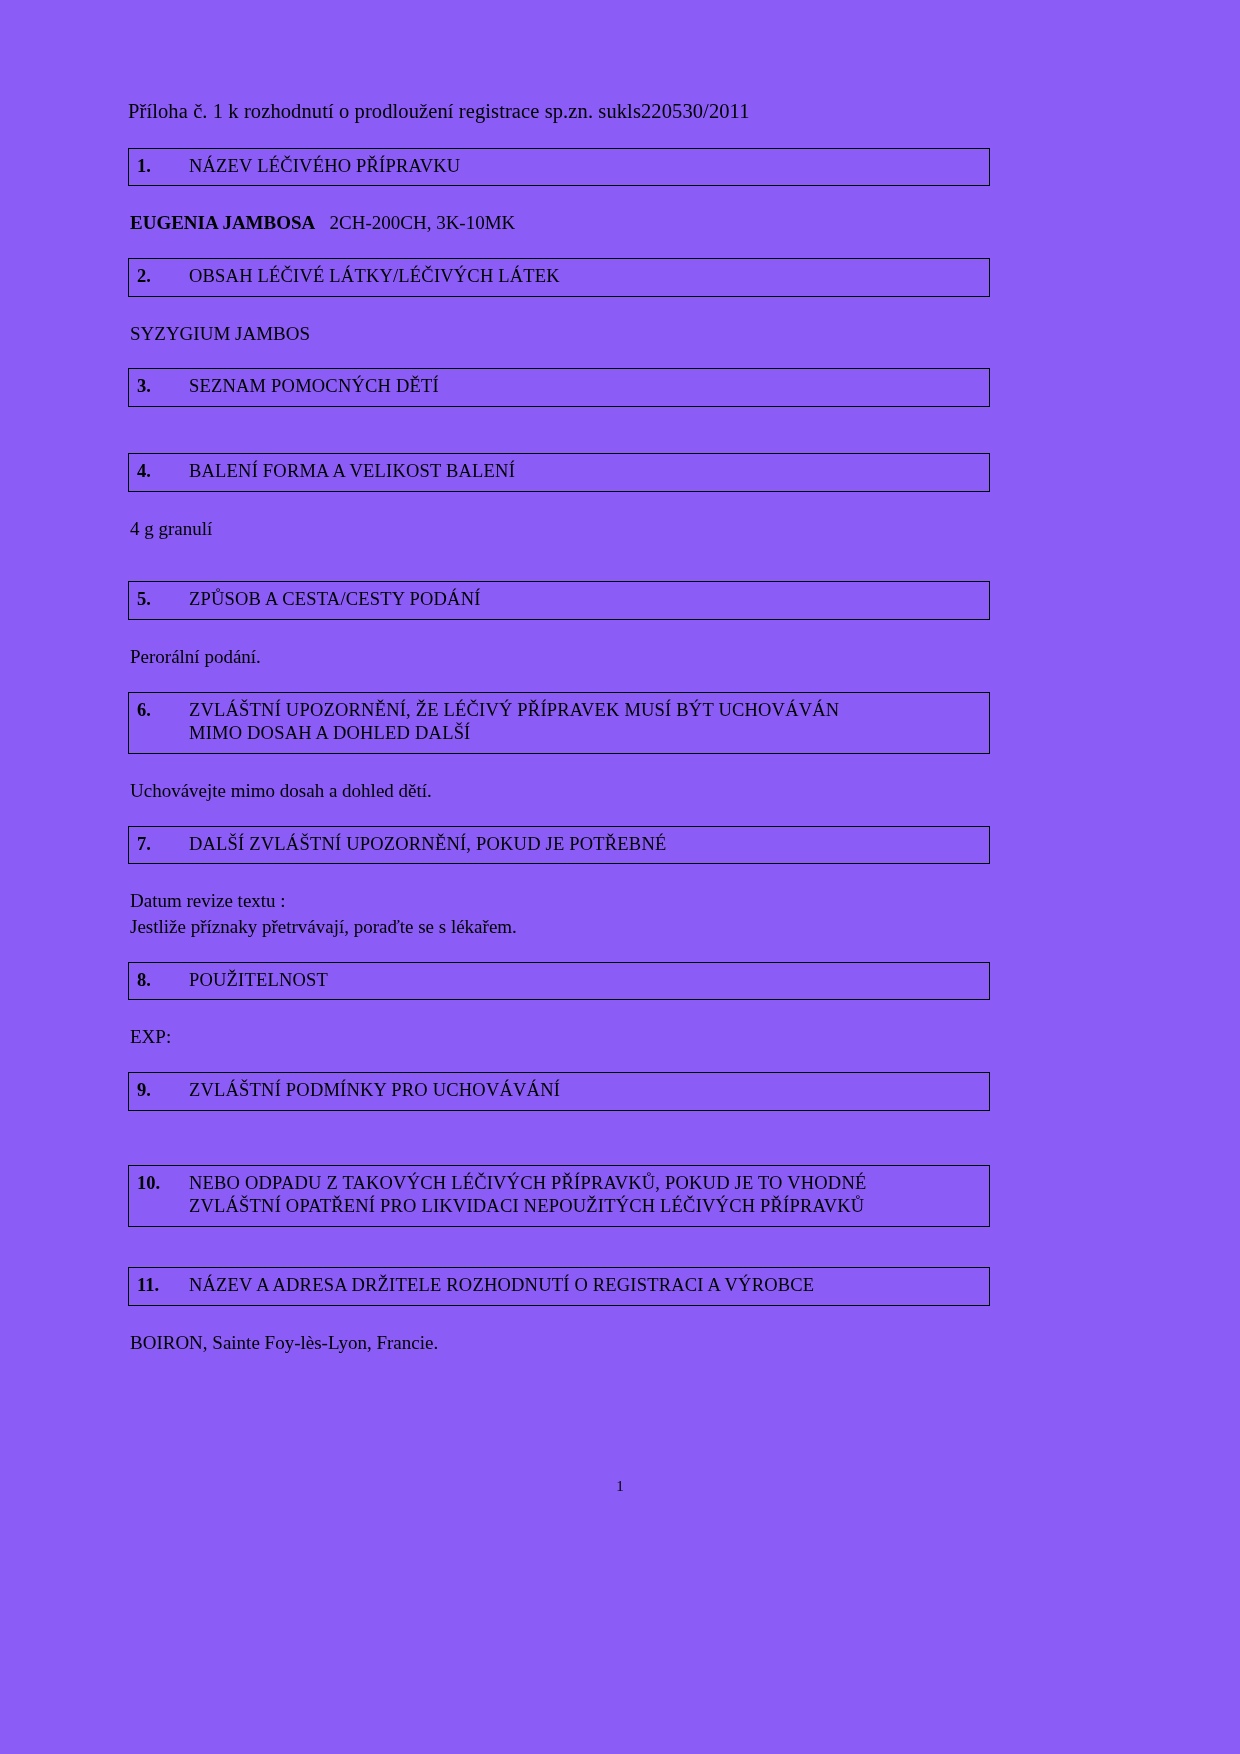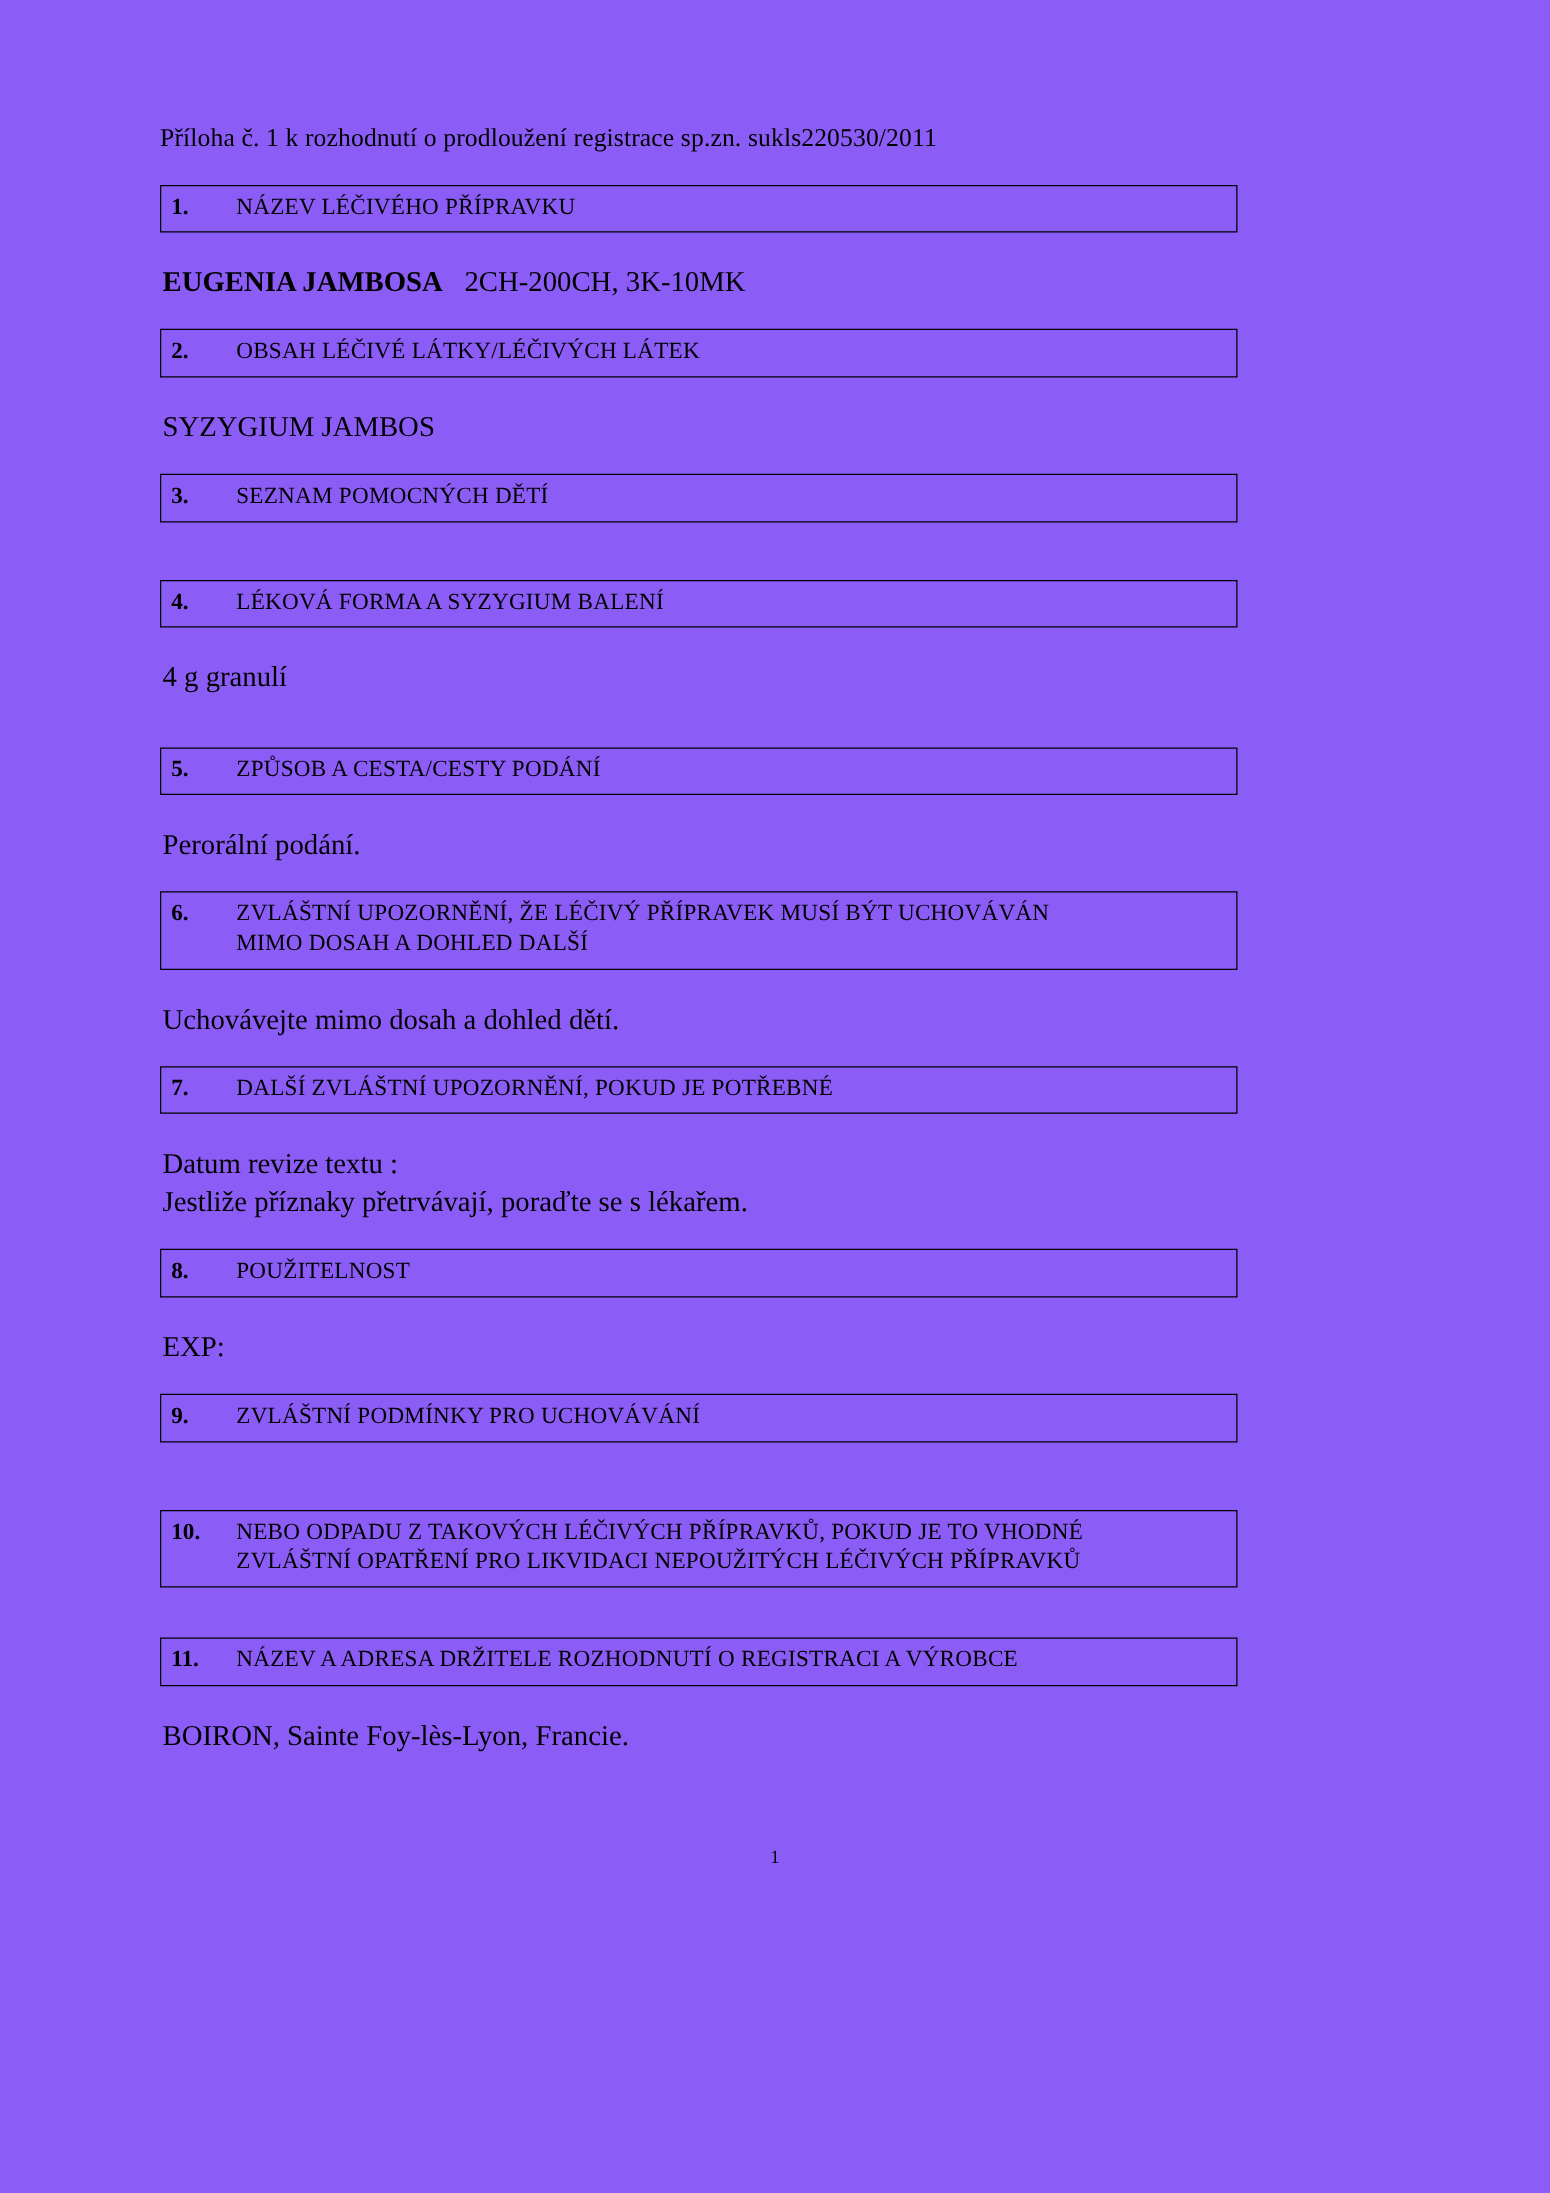--- a/index.html
+++ b/index.html
@@ -52,21 +52,21 @@
     line-height: 1.28;
   }
   .section-title {
     font-weight: normal;
     font-size: 18.5px;
     line-height: 1.28;
     flex: 1 1 auto;
     letter-spacing: 0.2px;
   }
   .body-text {
-    font-size: 23px;
+    font-size: 19px;
     line-height: 1.35;
     margin: 0;
     padding: 0;
   }
   .gap-after-box { height: 24px; }
   .gap-before-box { height: 22px; }
   .gap-before-box-lg { height: 40px; }
   .gap-before-box-xl { height: 54px; }
   .body-block {
     padding-left: 2px;
@@ -120,21 +120,21 @@
         <div class="section-num">3.</div>
         <div class="section-title">SEZNAM POMOCNÝCH DĚTÍ</div>
       </div>
     </div>
     <div class="gap-after-box"></div>
     <div class="gap-before-box"></div>
 
     <div class="section-box">
       <div class="section-row">
         <div class="section-num">4.</div>
-        <div class="section-title">LÉKOVÁ FORMA A SYZYGIUM BALENÍ</div>
+        <div class="section-title">BALENÍ FORMA A VELIKOST BALENÍ</div>
       </div>
     </div>
     <div class="gap-after-box"></div>
     <div class="body-block body-text">4 g granulí</div>
     <div class="gap-before-box-lg"></div>
 
     <div class="section-box">
       <div class="section-row">
         <div class="section-num">5.</div>
         <div class="section-title">ZPŮSOB A CESTA/CESTY PODÁNÍ</div>

